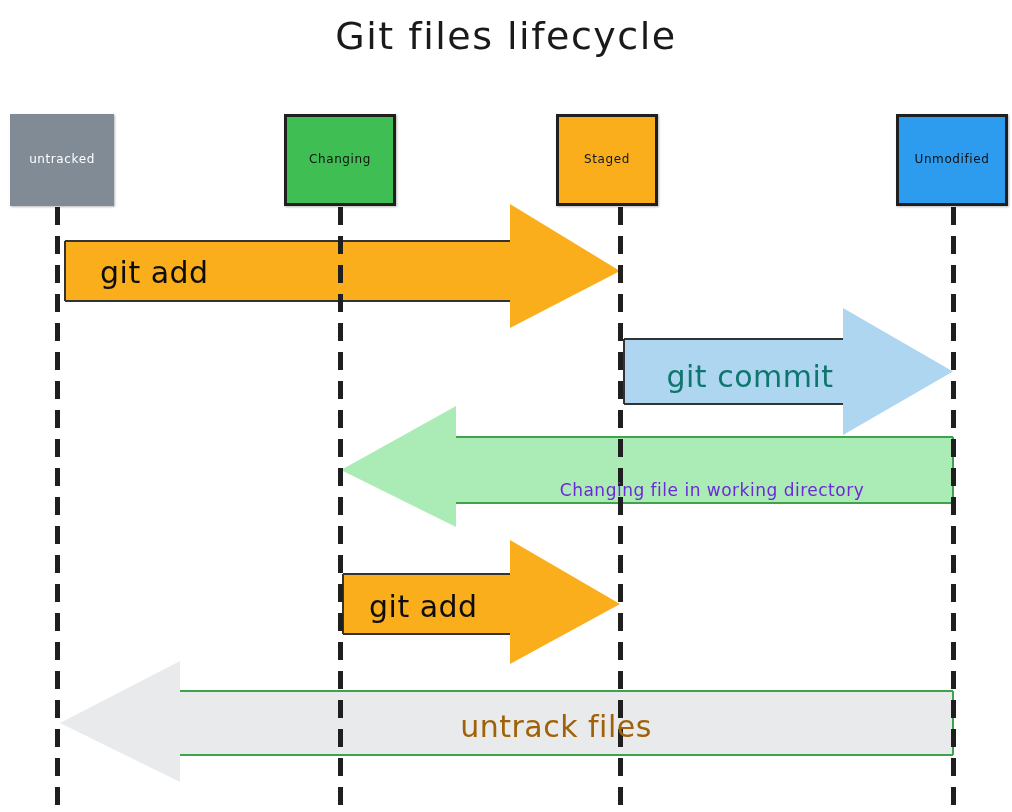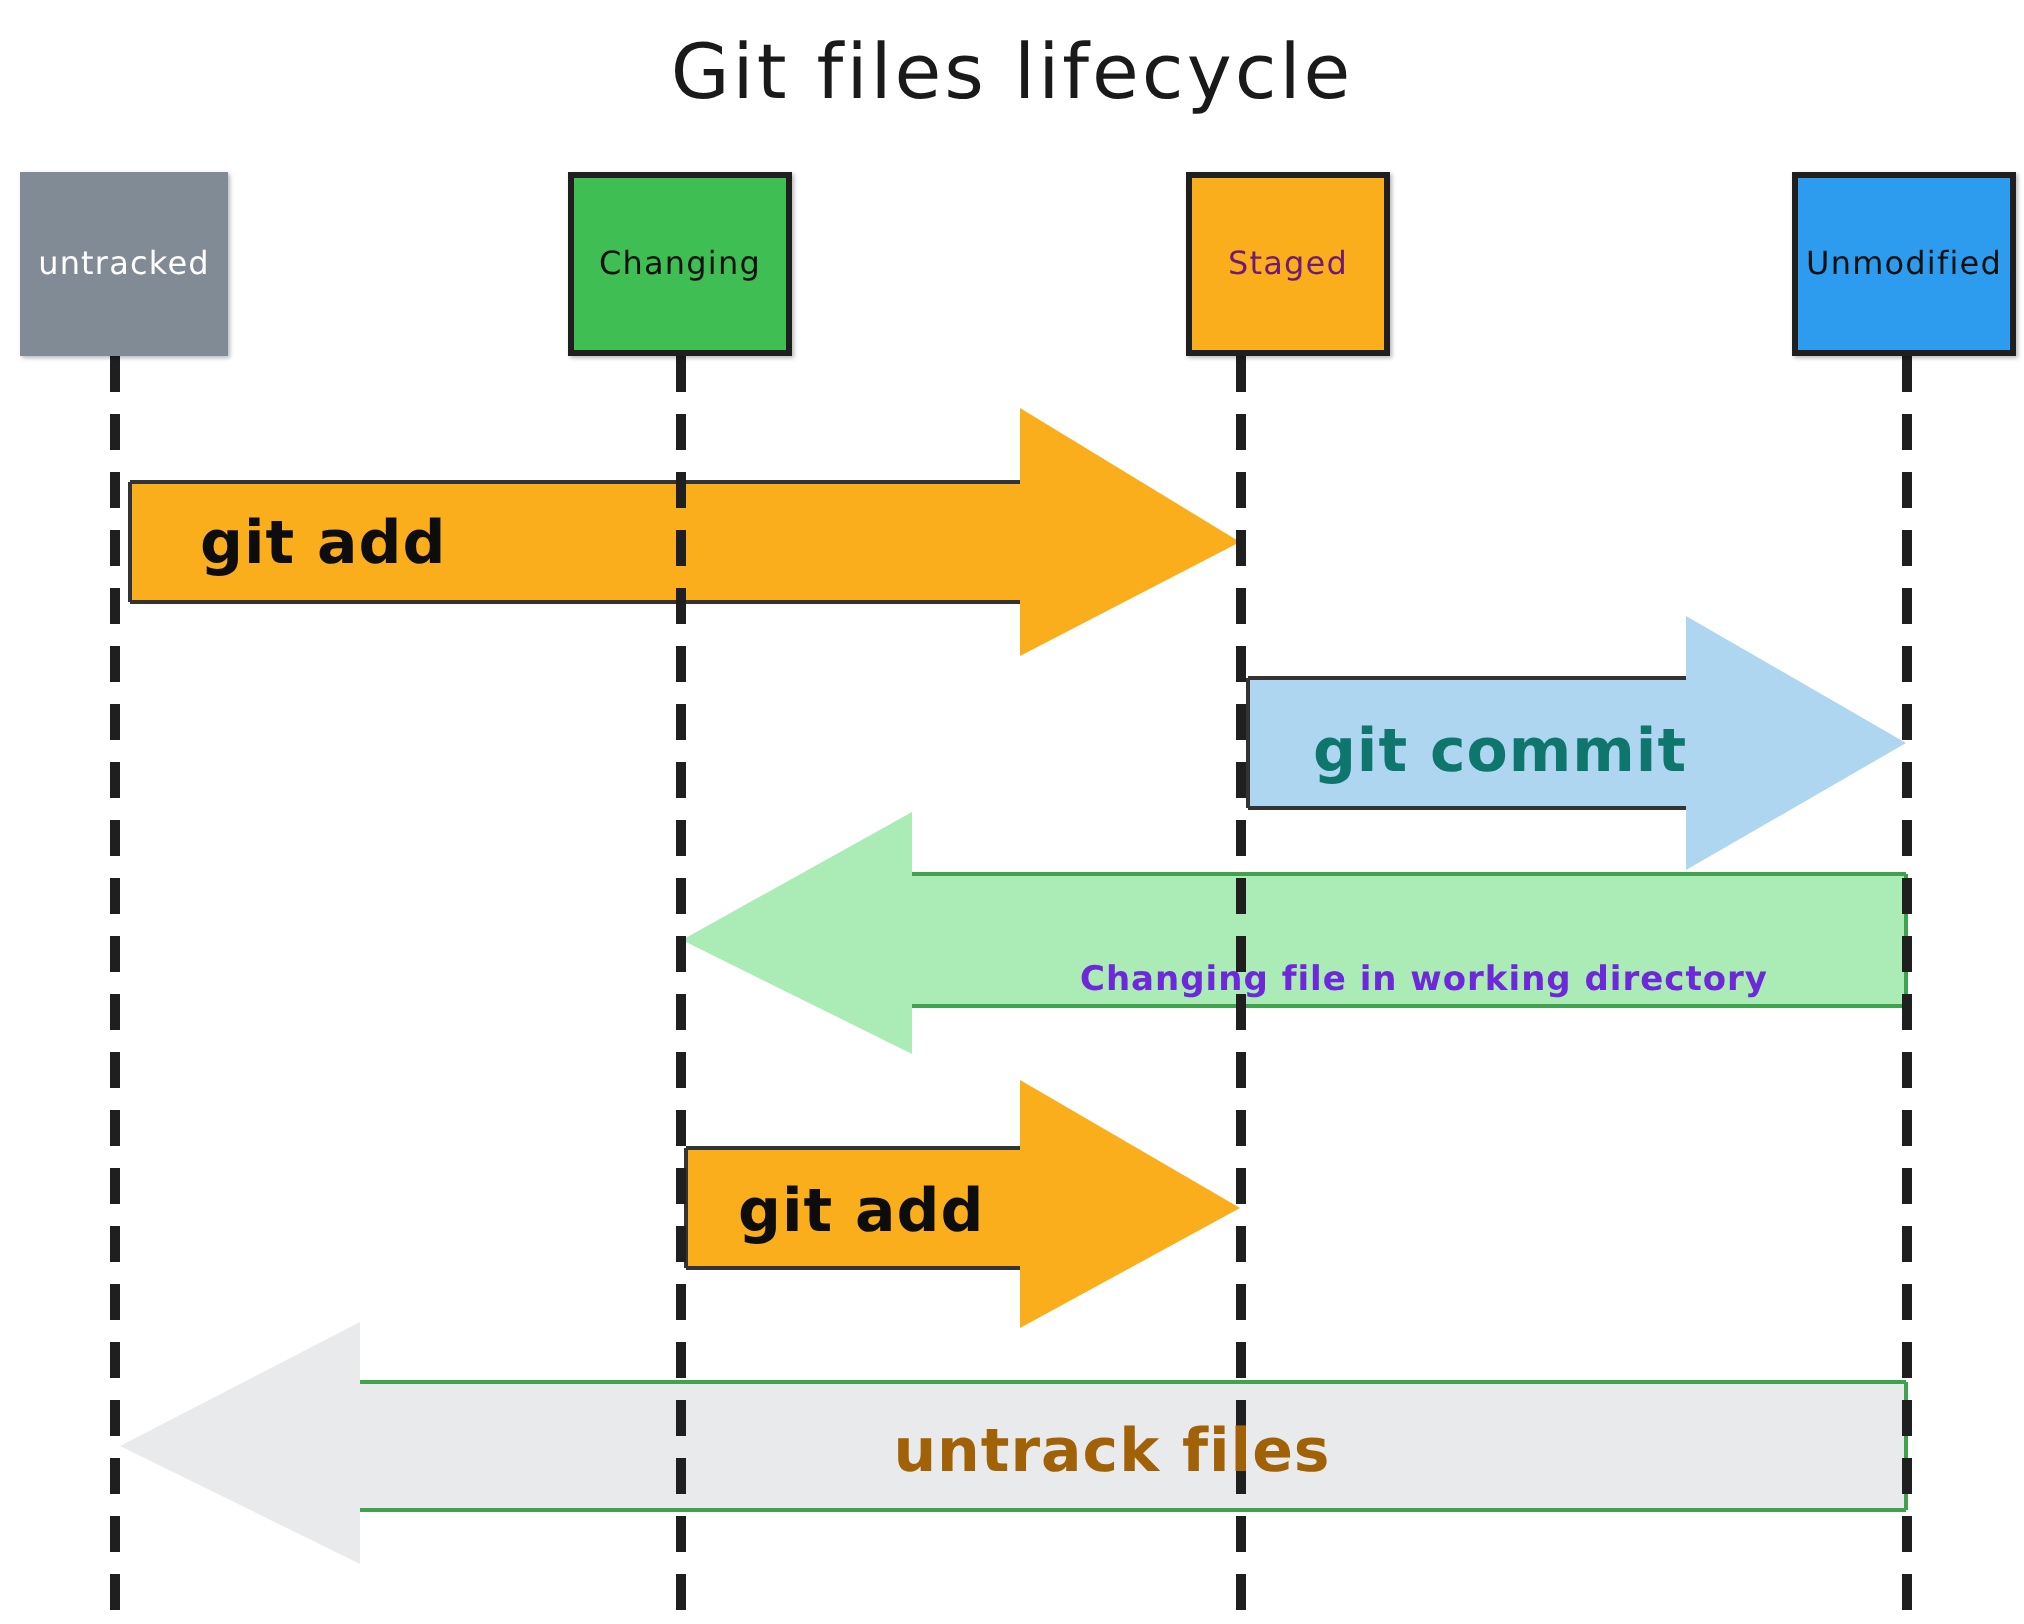--- a/index.html
+++ b/index.html
@@ -36,43 +36,43 @@
     letter-spacing: 1.5px;
     color: #1a1a1a;
   }
   
   .node {
     position: absolute;
     box-sizing: border-box;
     display: flex;
     align-items: center;
     justify-content: center;
-    font-size: 16px;
+    font-size: 12px;
     letter-spacing: 0.6px;
     text-align: center;
     line-height: 1.1;
     box-shadow: 1px 1px 2px rgba(0,0,0,0.28);
+    margin-top: 28px;
   }
   
   .lifeline {
     position: absolute;
     width: 5px;
     background-image: linear-gradient(to bottom, #1f1f1f 62%, rgba(255,255,255,0) 0%);
     background-size: 5px 29px;
     background-repeat: repeat-y;
   }
   
   .arrow-label {
     position: absolute;
     font-size: 27px;
     color: #0d0d0d;
     letter-spacing: 0.5px;
     white-space: nowrap;
     pointer-events: none;
-    font-weight: bold;
   }
 </style>
 </head>
 <body>
 
 <div id="root">
 
   <div class="title hand">Git files lifecycle</div>
 
   <svg id="canvas" viewBox="0 0 1012 812" xmlns="http://www.w3.org/2000/svg">
@@ -121,21 +121,21 @@
       <div class="lifeline" style="left: 618px; top: 178px; height: 630px;"></div>
       <div class="lifeline" style="left: 951px; top: 178px; height: 630px;"></div>
     </div>
   <div id="nodes">
       <div class="node hand" style="left: 10px; top: 86px; width: 104px; height: 92px; background: rgb(128, 139, 150); border: 0px solid rgb(128, 139, 150); color: rgb(255, 255, 255);">
         <span>untracked</span>
       </div>
       <div class="node hand" style="left: 284px; top: 86px; width: 112px; height: 92px; background: rgb(63, 191, 83); border: 3px solid rgb(31, 31, 31); color: rgb(17, 17, 17);">
         <span>Changing</span>
       </div>
-      <div class="node hand" style="left: 593px; top: 86px; width: 102px; height: 92px; background: rgb(250, 174, 27); border: 3px solid rgb(31, 31, 31); color: #701a75;">
+      <div class="node hand" style="left: 556px; top: 86px; width: 102px; height: 92px; background: rgb(250, 174, 27); border: 3px solid rgb(31, 31, 31); color: #0f172a;">
         <span>Staged</span>
       </div>
       <div class="node hand" style="left: 896px; top: 86px; width: 112px; height: 92px; background: rgb(45, 156, 238); border: 3px solid rgb(31, 31, 31); color: rgb(17, 17, 17);">
         <span>Unmodified</span>
       </div>
     </div>
   <div id="labels">
       <div class="arrow-label hand" style="font-size: 30px; color: rgb(13, 13, 13); top: 272px; transform: translateY(-50%); left: 100px;">git add</div>
       <div class="arrow-label hand" style="font-size: 30px; color: #0f766e; top: 376px; transform: translateY(-50%) translateX(-50%); left: 750px;">git commit</div>
       <div class="arrow-label hand" style="font-size: 17px; color: #6d28d9; top: 490px; transform: translateY(-50%) translateX(-50%); left: 712px;">Changing file in working directory</div>

